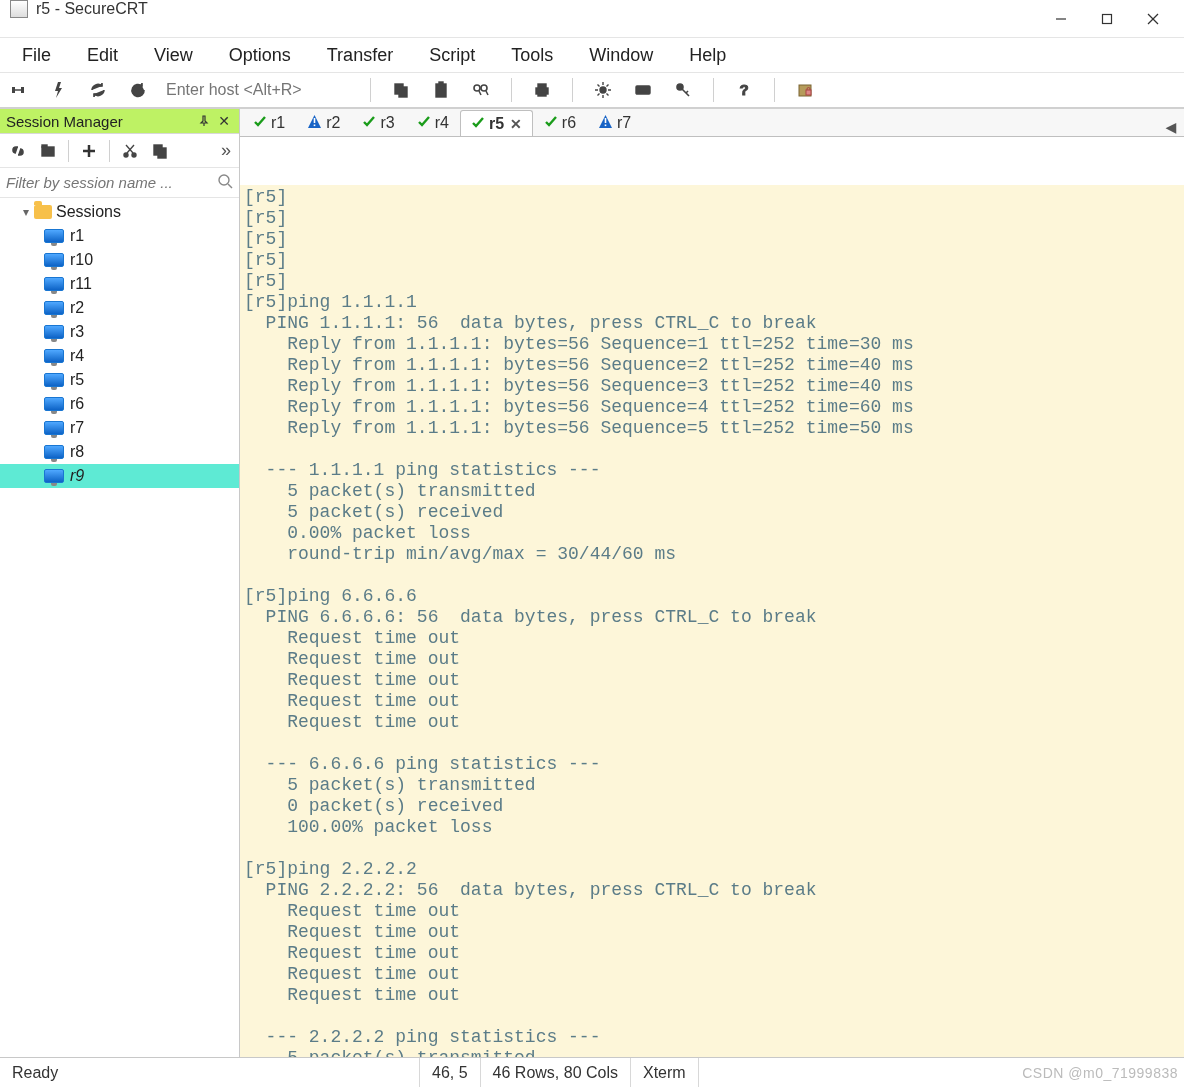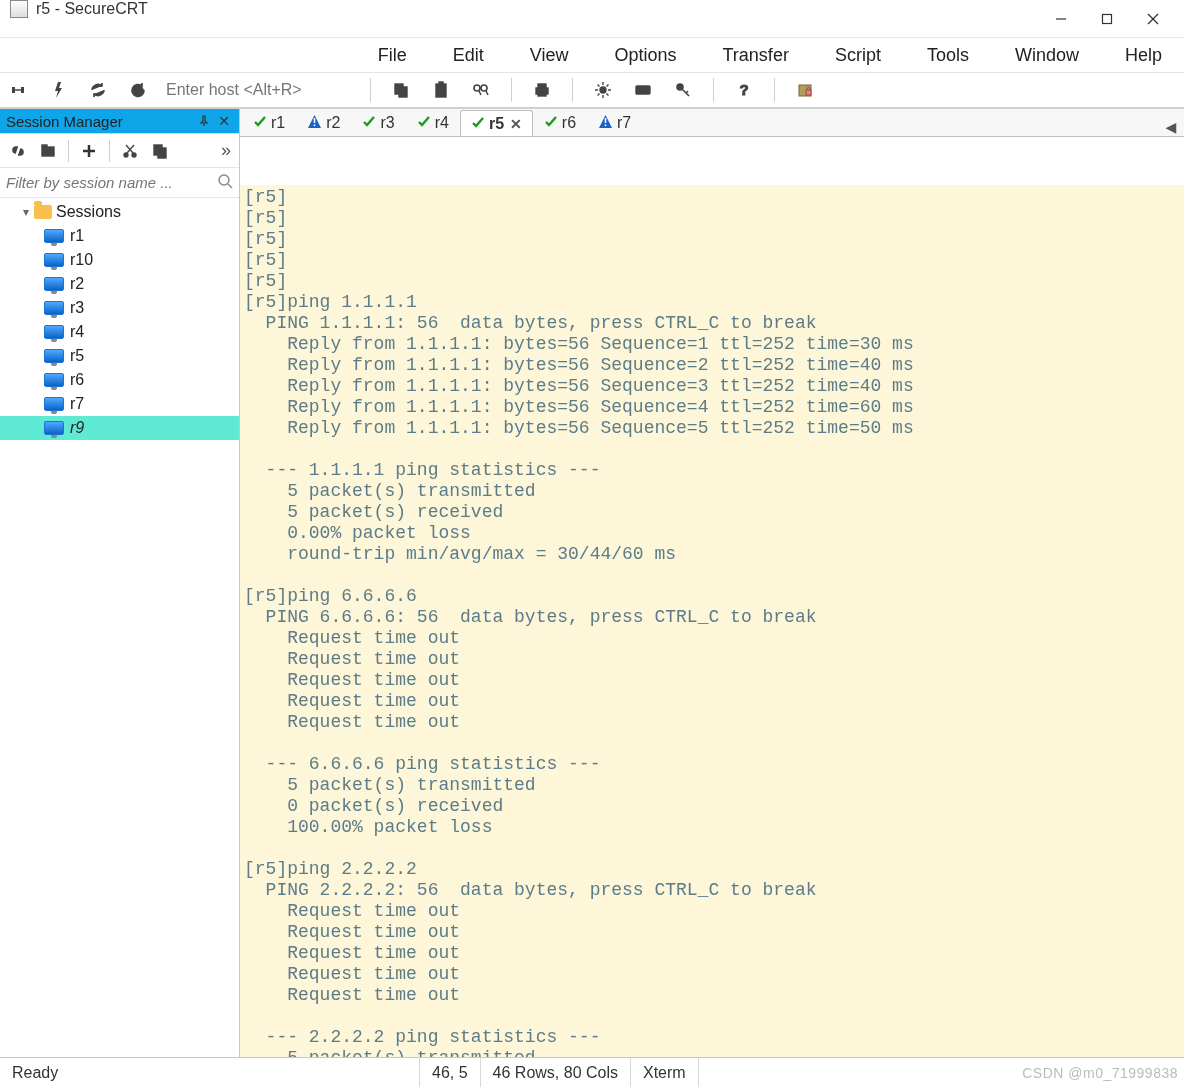--- a/index.html
+++ b/index.html
@@ -15,33 +15,33 @@
   *{box-sizing:border-box;}
   html,body{margin:0;padding:0;height:100%;}
   body{font-family:"Segoe UI",Arial,sans-serif;font-size:14px;color:#222;background:#fff;width:1184px;height:1087px;overflow:hidden;display:flex;flex-direction:column;}
   
   .titlebar{height:38px;display:flex;align-items:flex-start;padding:0 8px 0 10px;border-bottom:1px solid #e5e5e5;font-size:16px;color:#333;}
   .titlebar .app-icon{width:18px;height:18px;margin-right:8px;border:1px solid #888;background:linear-gradient(#fff,#ddd);}
   .titlebar .spacer{flex:1;}
   .winbtn{width:46px;height:38px;display:flex;align-items:center;justify-content:center;}
   .winbtn svg{width:12px;height:12px;stroke:#333;stroke-width:1.2;fill:none;}
   
-  .menubar{height:34px;display:flex;align-items:center;padding:0 8px;gap:18px;font-size:18px;color:#222;justify-content:flex-end;}
+  .menubar{height:34px;display:flex;align-items:center;padding:0 8px;gap:8px;font-size:18px;color:#222;}
   .menubar .menu-item{padding:4px 14px;border-radius:2px;}
   
   .toolbar{height:36px;border-top:1px solid #e5e5e5;border-bottom:1px solid #d0d0d0;display:flex;align-items:center;padding:0 4px;gap:12px;}
   .tbbtn{width:28px;height:28px;display:flex;align-items:center;justify-content:center;border:1px solid transparent;border-radius:2px;}
   .tbbtn svg{width:18px;height:18px;fill:#444;stroke:#444;}
   .tb-sep{width:1px;height:24px;background:#d0d0d0;margin:0 4px;}
   .hostinput{border:none;outline:none;font-size:16px;color:#888;width:190px;background:transparent;}
   
   .main{flex:1;display:flex;min-height:0;border-top:1px solid #d0d0d0;}
   
   .smgr{width:240px;display:flex;flex-direction:column;border-right:1px solid #c8c8c8;}
-  .smgr-head{height:20px;display:flex;align-items:center;padding:12px 6px;font-size:15px;border-bottom:1px solid #d8d8d8;background:#0ea5e9;}
+  .smgr-head{height:20px;display:flex;align-items:center;padding:12px 6px;font-size:15px;border-bottom:1px solid #d8d8d8;background:#bef264;}
   .smgr-head .title{flex:1;}
   .pin,.x{width:18px;height:18px;display:flex;align-items:center;justify-content:center;font-size:14px;color:#333;margin-left:2px;}
   .smgr-tools{height:34px;display:flex;align-items:center;padding:0 4px;gap:2px;border-bottom:1px solid #e5e5e5;}
   .smgr-tools .group-sep{width:1px;height:22px;background:#d0d0d0;margin:0 4px;}
   .smgr-tools .more{margin-left:auto;font-size:18px;color:#555;padding:0 4px;}
   .filterbox{display:flex;align-items:center;padding:2px 6px;border-bottom:1px solid #e5e5e5;}
   .filterbox input{flex:1;border:none;outline:none;font-size:15px;font-style:italic;color:#888;padding:4px 0;}
   .filter-icon svg{width:16px;height:16px;fill:none;stroke:#888;stroke-width:1.4;}
   .tree{flex:1;overflow:auto;padding-top:2px;font-size:16px;}
   .tree-row{display:flex;align-items:center;height:24px;padding-left:4px;white-space:nowrap;}
@@ -267,20 +267,24 @@
         <div class="tree-row level2">
           <span class="mon-icon"></span>
           <span>r1</span>
         </div>
         <div class="tree-row level2">
           <span class="mon-icon"></span>
           <span>r10</span>
         </div>
         <div class="tree-row level2">
           <span class="mon-icon"></span>
+          <span>r11</span>
+        </div>
+        <div class="tree-row level2">
+          <span class="mon-icon"></span>
           <span>r2</span>
         </div>
         <div class="tree-row level2">
           <span class="mon-icon"></span>
           <span>r3</span>
         </div>
         <div class="tree-row level2">
           <span class="mon-icon"></span>
           <span>r4</span>
         </div>
@@ -288,20 +292,24 @@
           <span class="mon-icon"></span>
           <span>r5</span>
         </div>
         <div class="tree-row level2">
           <span class="mon-icon"></span>
           <span>r6</span>
         </div>
         <div class="tree-row level2">
           <span class="mon-icon"></span>
           <span>r7</span>
+        </div>
+        <div class="tree-row level2">
+          <span class="mon-icon"></span>
+          <span>r8</span>
         </div>
         <div class="tree-row level2 sel">
           <span class="mon-icon"></span>
           <span>r9</span>
         </div>
       </div>
   </div>
 
   <div class="rpane">
     <div class="tabstrip" id="tabstrip">

